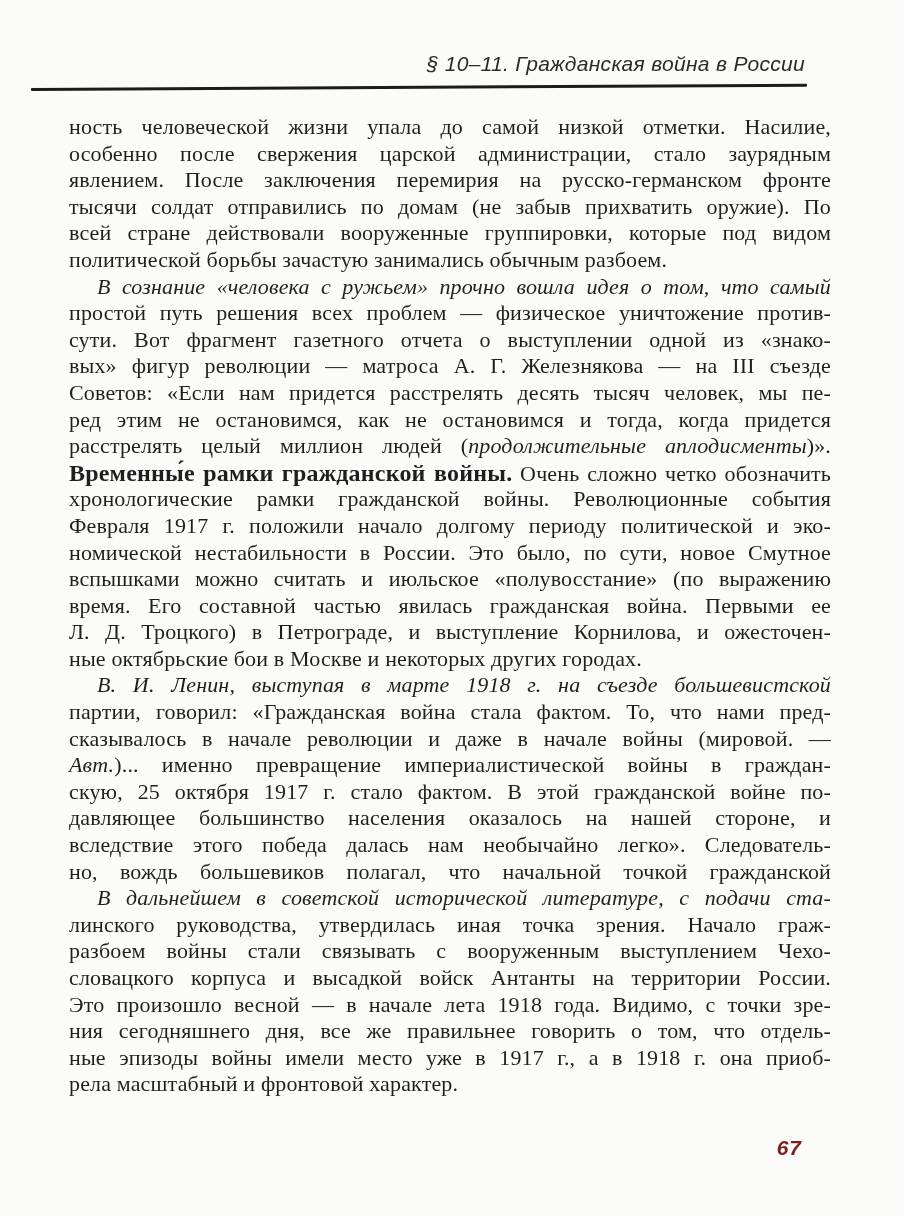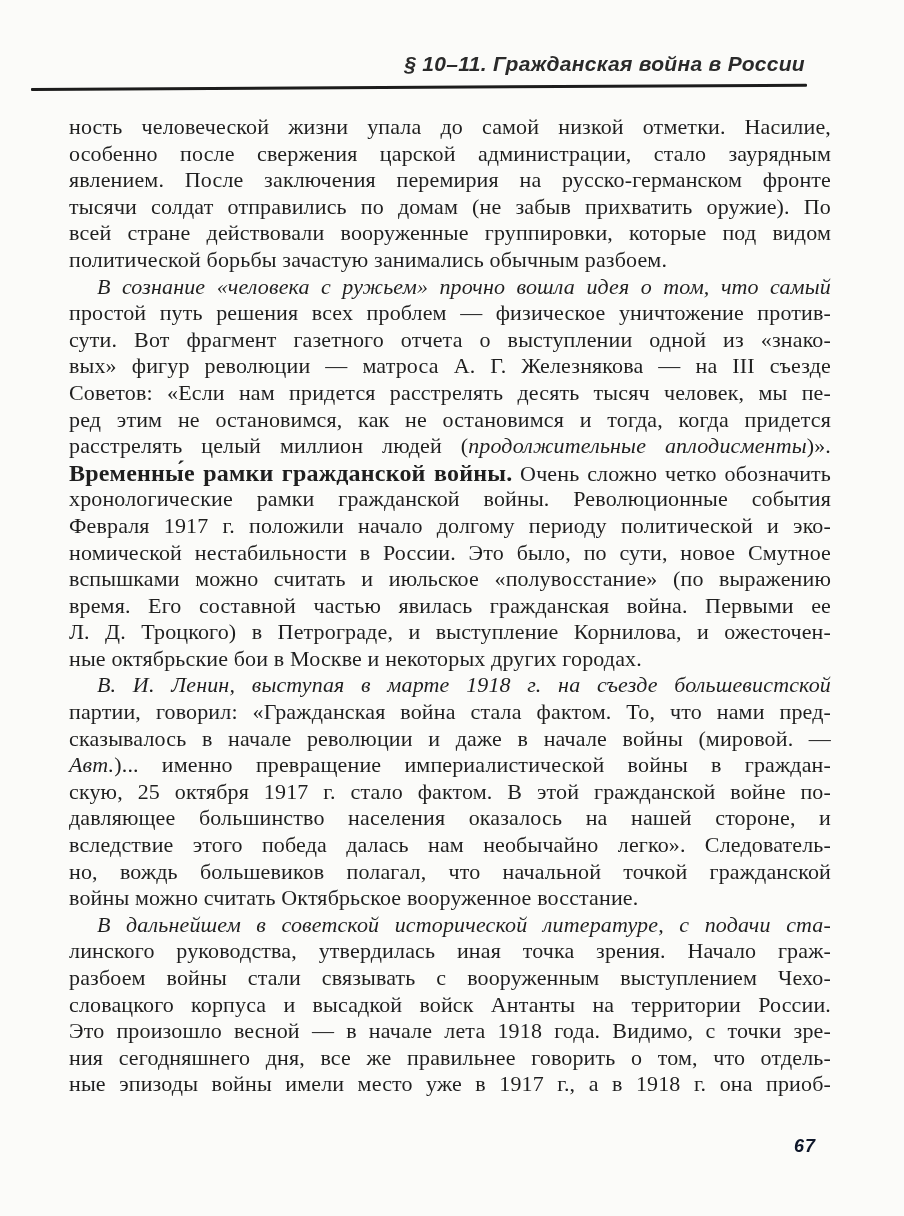--- a/index.html
+++ b/index.html
@@ -13,21 +13,21 @@
   }
   .page {
     position: absolute; inset: 0;
   }
   
   .running-header {
     position: absolute;
     top: 52px; right: 99px;
     font-family: "Liberation Sans", sans-serif;
     font-style: italic;
-    font-weight: 700;
+    font-weight: 400;
     font-size: 21px;
     letter-spacing: 0.3px;
     color: #2a2a2a;
     white-space: nowrap;
   }
   .header-rule {
     position: absolute;
     left: 31px; top: 88px;
     width: 776px; height: 3px;
     background: #1c1c1c;
@@ -61,26 +61,26 @@
   .st-i { font-style: italic; }
   .st-b {
     font-family: Liberation Serif, serif;
     font-weight: 700;
     font-size: 24px;
     letter-spacing: 0.2px;
   }
   
   .footer-pagenum {
     position: absolute;
-    top: 1136px; right: 88px;
+    top: 1136px; right: 102px;
     font-family: "Liberation Sans", sans-serif;
     font-style: italic;
     font-weight: 600;
-    font-size: 18px;
-    color: #0f172a;
+    font-size: 21px;
+    color: #7f1d1d;
     letter-spacing: 1px;
   }
 </style>
 </head>
 <body style="--paper: #fbfbf9; --ink: #1f1f1f;">
 
 <div class="page">
 
   <div class="running-header">§ 10–11. Гражданская война в России</div>
 
@@ -109,25 +109,25 @@
       <div class="line"><span>Л. Д. Троцкого) в Петрограде, и выступление Корнилова, и ожесточен-</span></div>
       <div class="line lastline"><span>ные октябрьские бои в Москве и некоторых других городах.</span></div>
       <div class="line indent"><span>В. И. Ленин, выступая в марте 1918 г. на съезде большевистской</span></div>
       <div class="line"><span>партии, говорил: «Гражданская война стала фактом. То, что нами пред-</span></div>
       <div class="line"><span>сказывалось в начале революции и даже в начале войны (мировой. —</span></div>
       <div class="line"><span class="st-i">Авт.</span><span>)... именно превращение империалистической войны в граждан-</span></div>
       <div class="line"><span>скую, 25 октября 1917 г. стало фактом. В этой гражданской войне по-</span></div>
       <div class="line"><span>давляющее большинство населения оказалось на нашей стороне, и</span></div>
       <div class="line"><span>вследствие этого победа далась нам необычайно легко». Следователь-</span></div>
       <div class="line"><span>но, вождь большевиков полагал, что начальной точкой гражданской</span></div>
-      <div class="line lastline"><span>войны можно считать Октябрьское вооруженное восстание.</span></div>
       <div class="line indent"><span>В дальнейшем в советской исторической литературе, с подачи ста-</span></div>
       <div class="line"><span>линского руководства, утвердилась иная точка зрения. Начало граж-</span></div>
       <div class="line"><span>разбоем войны стали связывать с вооруженным выступлением Чехо-</span></div>
       <div class="line"><span>словацкого корпуса и высадкой войск Антанты на территории России.</span></div>
       <div class="line"><span>Это произошло весной — в начале лета 1918 года. Видимо, с точки зре-</span></div>
       <div class="line"><span>ния сегодняшнего дня, все же правильнее говорить о том, что отдель-</span></div>
       <div class="line"><span>ные эпизоды войны имели место уже в 1917 г., а в 1918 г. она приоб-</span></div>
+      <div class="line lastline"><span>рела масштабный и фронтовой характер.</span></div>
     </div>
 
   <div class="footer-pagenum">67</div>
 
 </div>
 
 </body></html>

